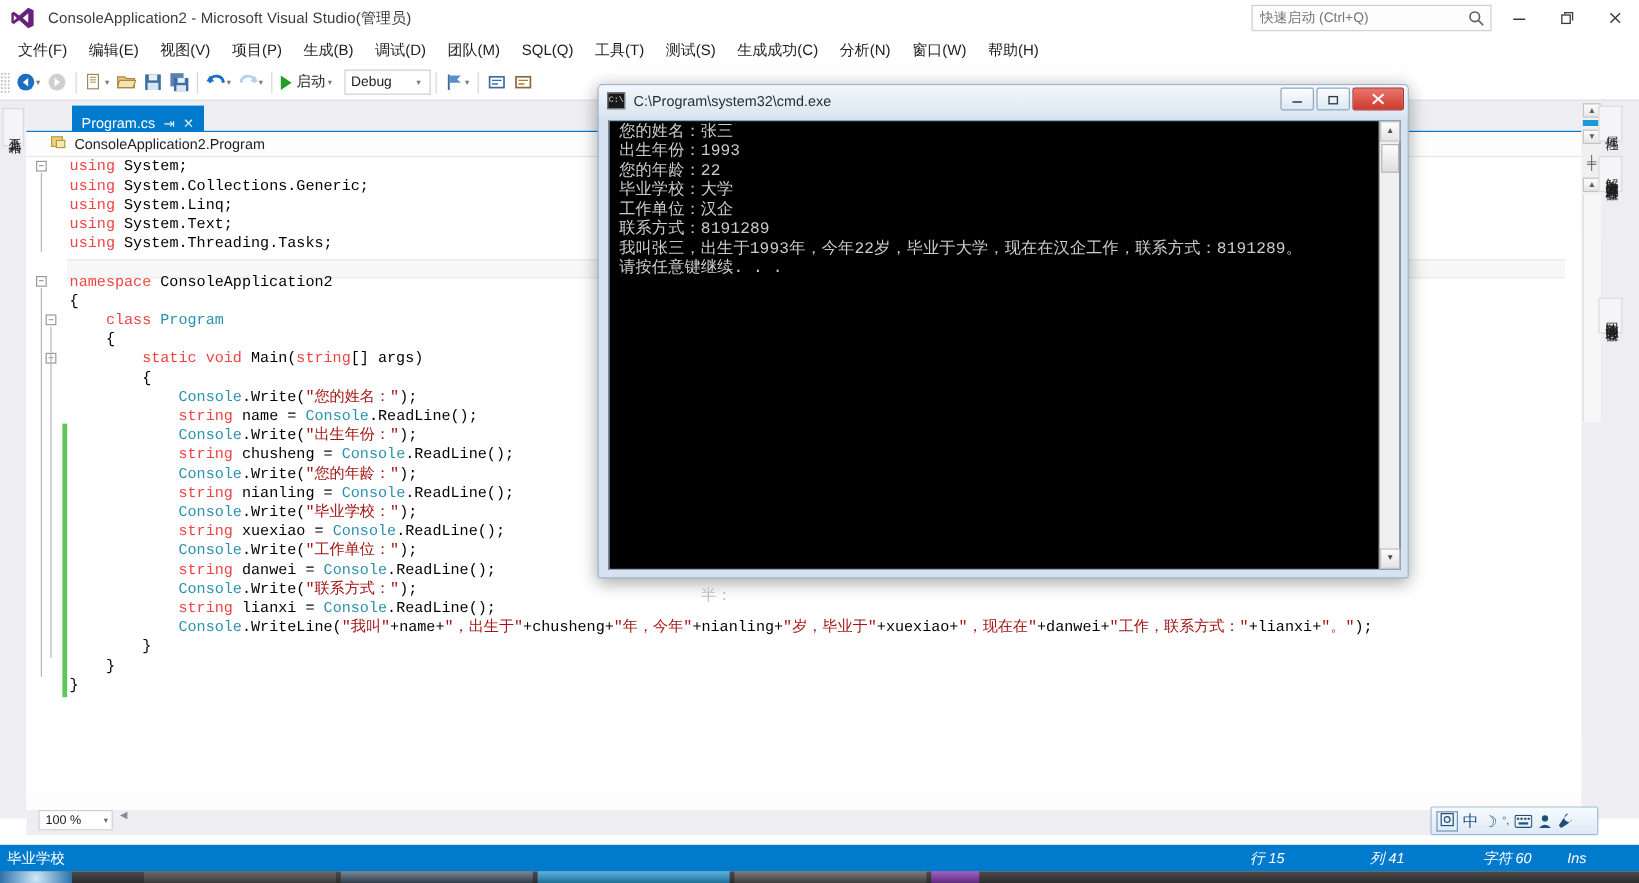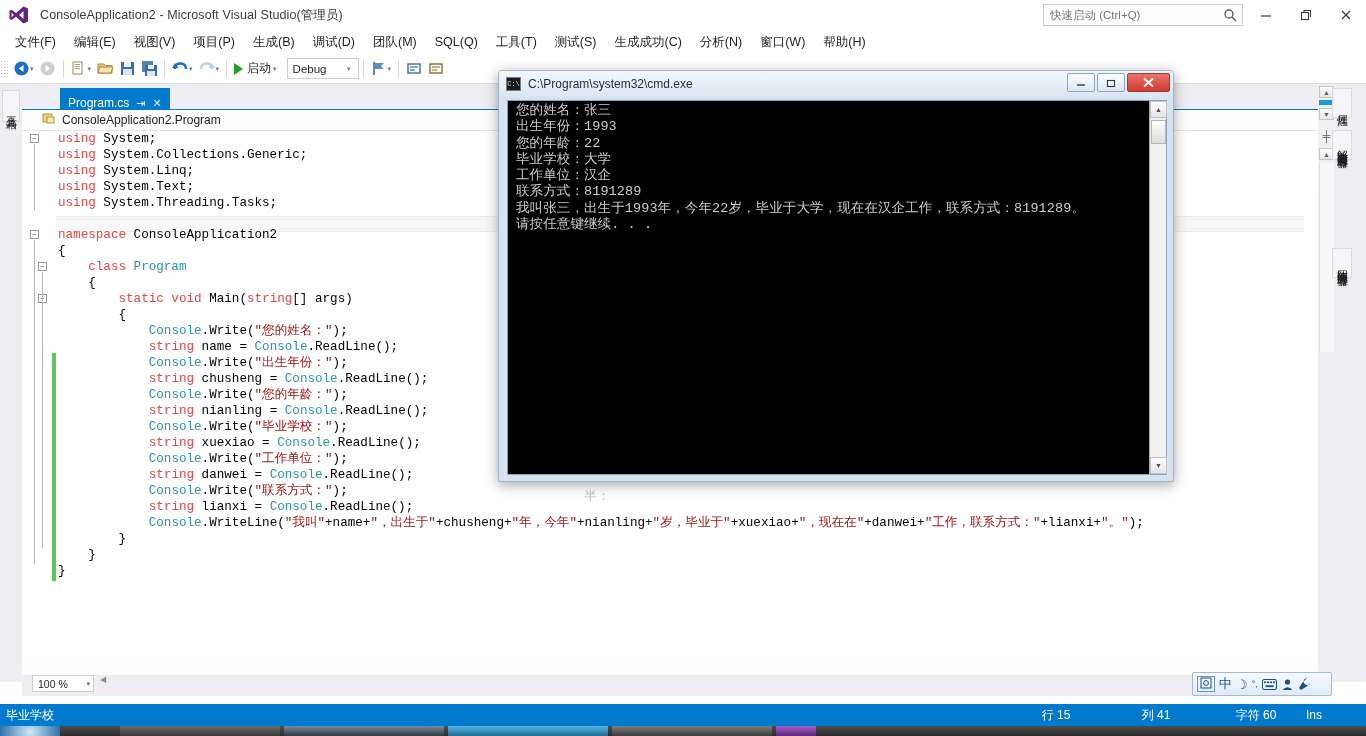--- a/index.html
+++ b/index.html
@@ -160,21 +160,21 @@
   }
 
   
   .statusbar {
     position: absolute; left: 0; top: 704px; width: 1366px; height: 22px;
     background: #007acc; color: #ffffff; font-size: 12px;
     display: flex; align-items: center;
   }
   .status-left { margin-left: 6px; }
   .status-right { position: absolute; right: 0; display: flex; align-items: center; }
-  .status-cell { width: 100px; text-align: center; }
+  .status-cell { width: 100px; text-align: center; font-style: italic; }
   .status-cell.ins { width: 60px; text-align: left; }
 
   
   .taskbar {
     position: absolute; left: 0; top: 726px; width: 1366px; height: 10px;
     background: linear-gradient(#4d4d4d, #2b2b2b);
   }
   .tb-item { position: absolute; top: 0; height: 10px; }
 
   

